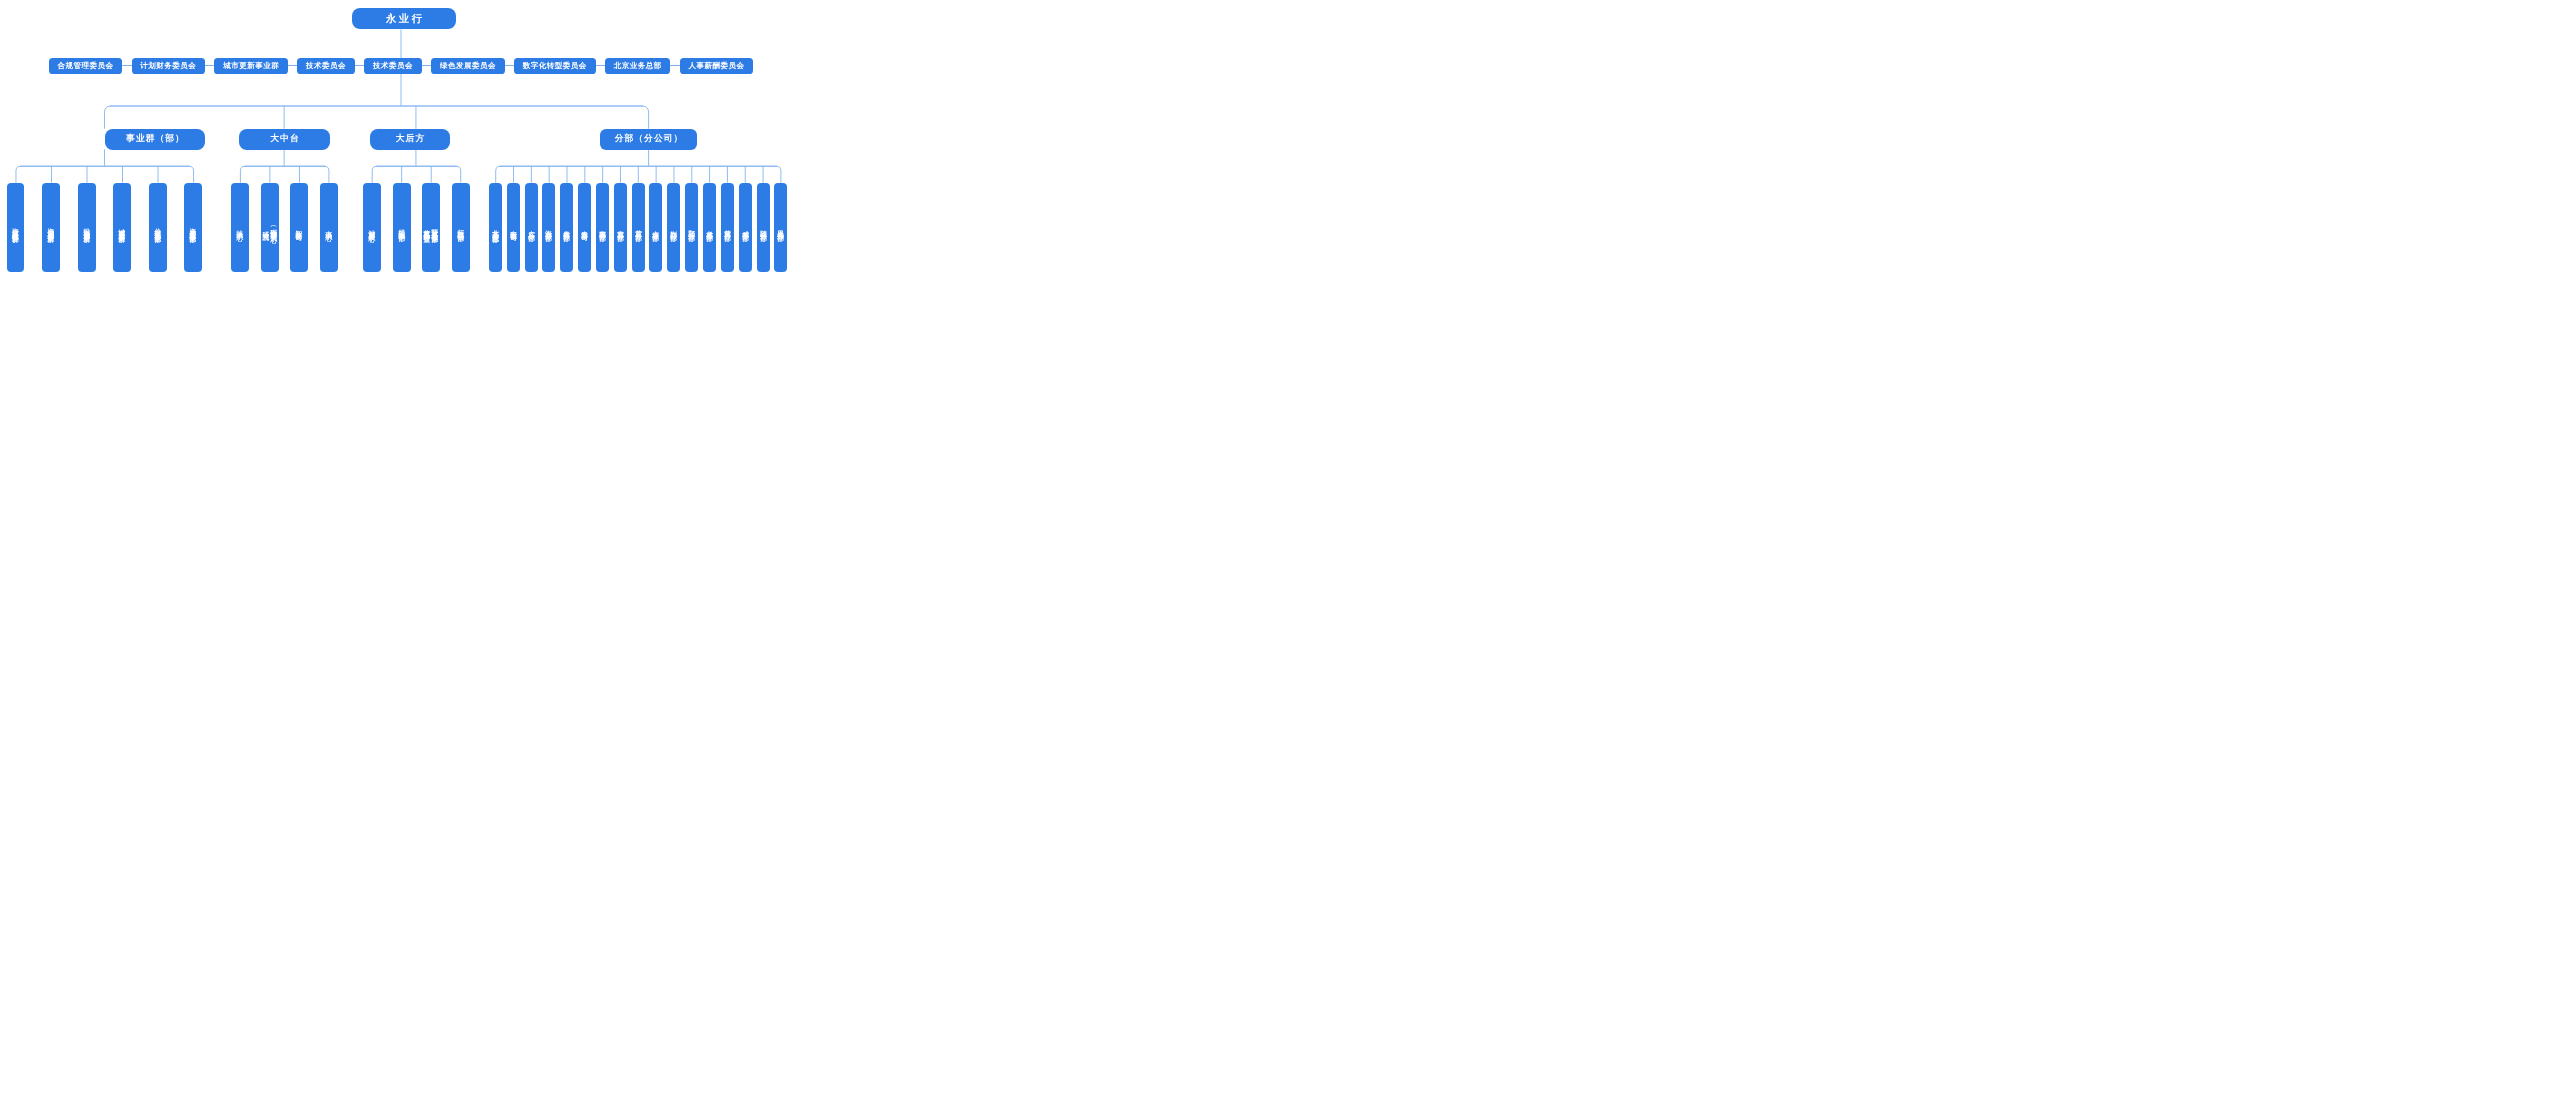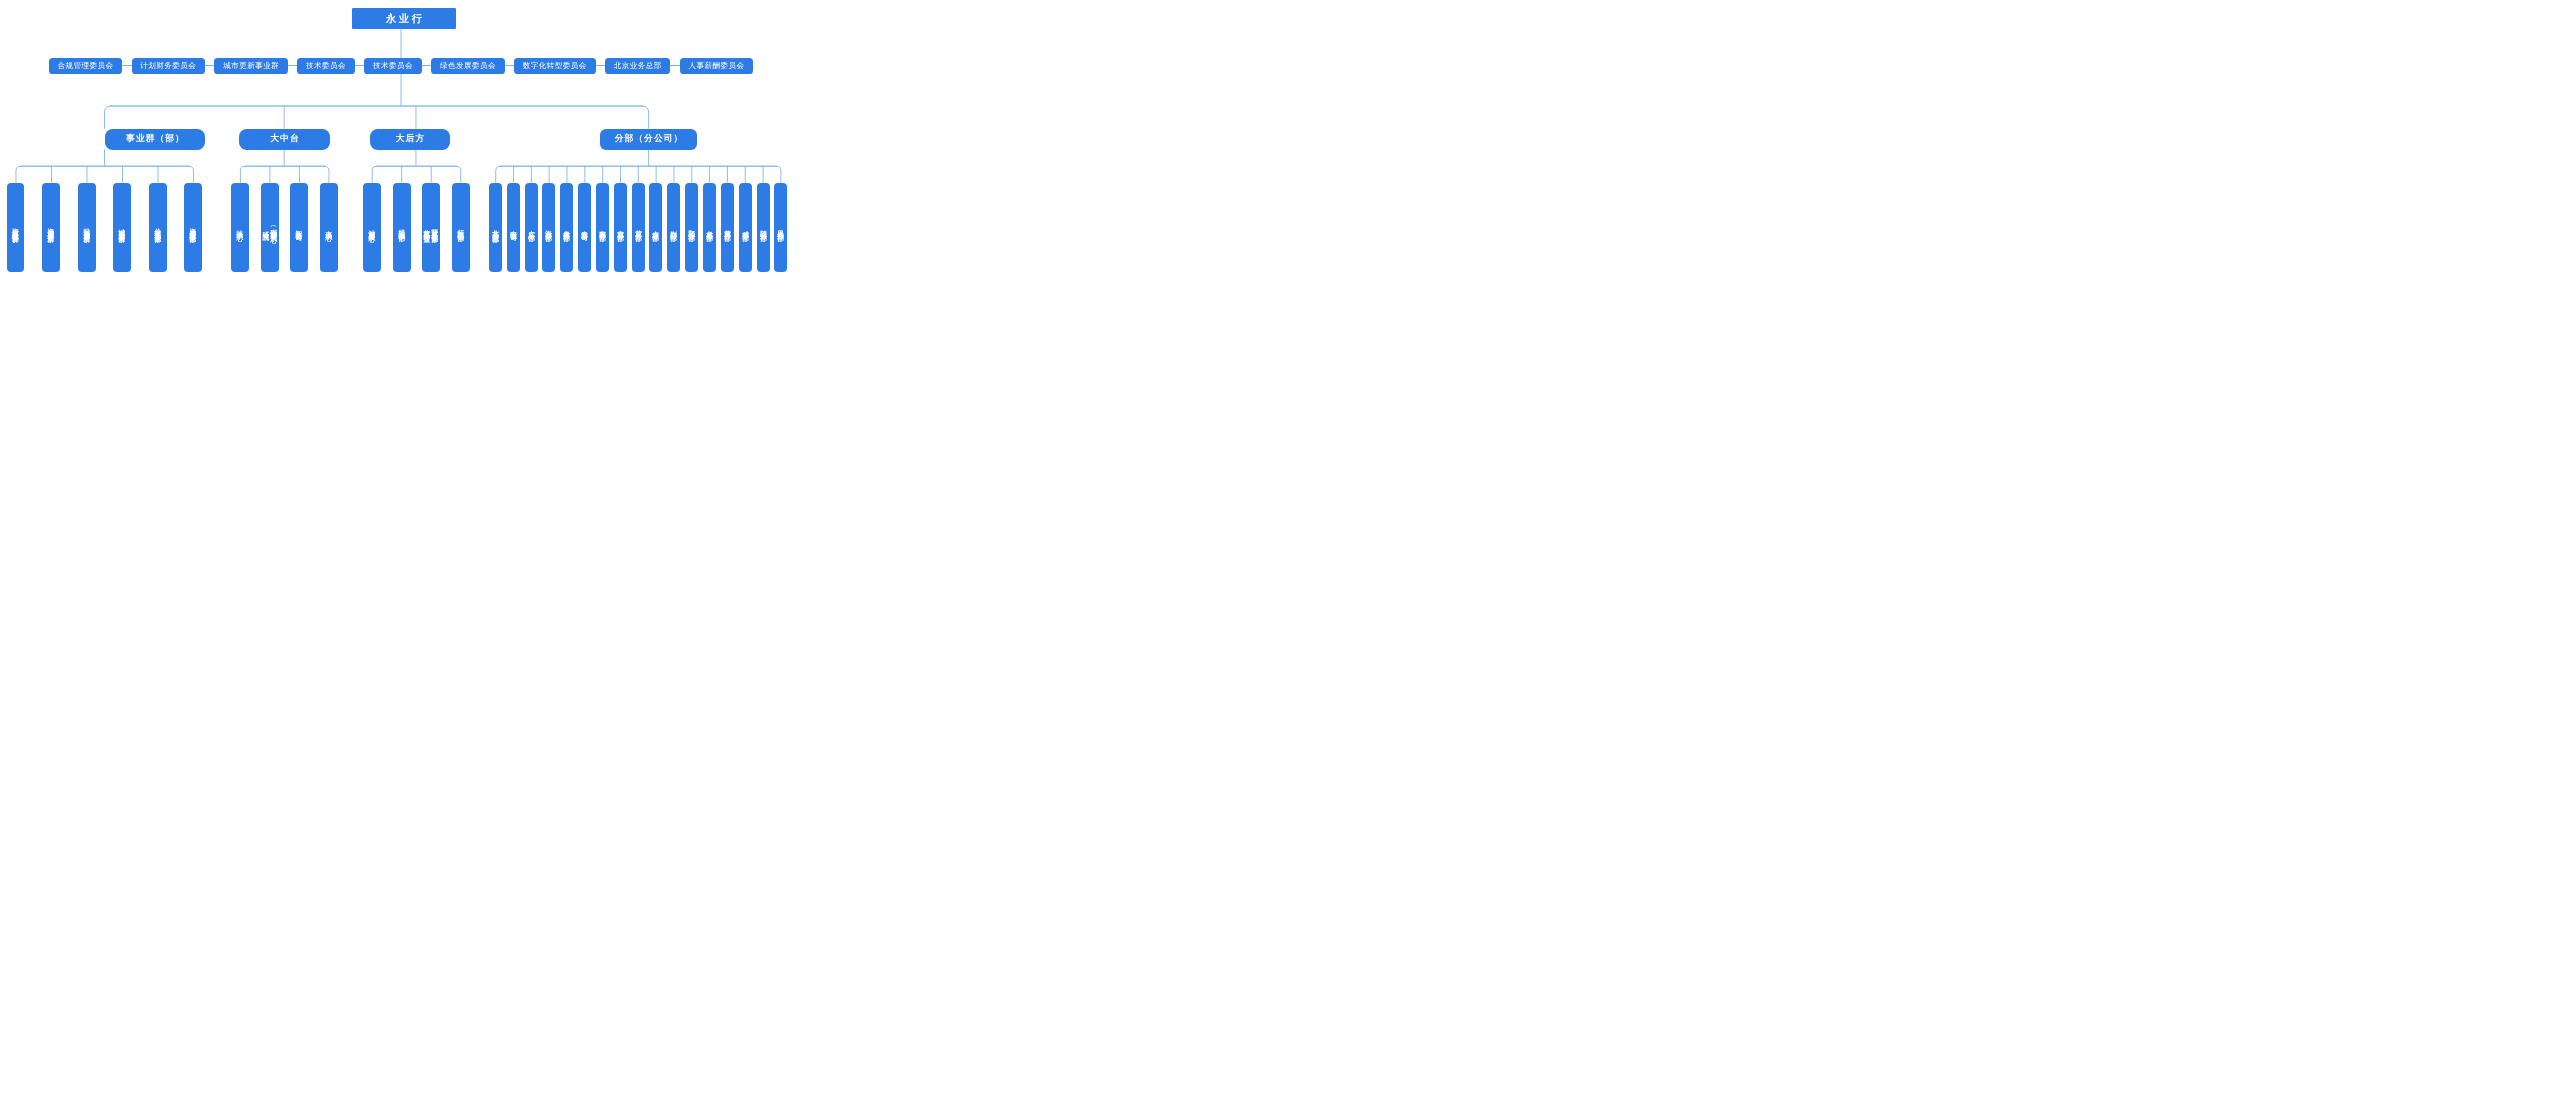--- a/index.html
+++ b/index.html
@@ -2,30 +2,30 @@
 <html style="--node-blue: #2D7BE5; --conn: #7FB2EF;font-size:8.2px"><head>
 <meta charset="utf-8">
 <style>
   html,body { margin:0; padding:0; background:#ffffff; }
   body { font-family:"Liberation Sans","DejaVu Sans",sans-serif; }
   #canvas { position:relative; width:802px; height:279px; background:#ffffff; overflow:hidden; }
   #connectors { position:absolute; left:0; top:0; width:802px; height:279px; z-index:0; }
   .node { background:var(--node-blue,#2D7BE5); color:#fff; font-weight:bold; z-index:1; box-sizing:border-box; }
   #root-node {
     position:absolute; left:352px; top:8.2px; width:104px; height:21px;
-    border-radius:1px; display:flex; align-items:center; justify-content:center;
+    border-radius:8px; display:flex; align-items:center; justify-content:center;
     font-size:10.3px; letter-spacing:2.6px; padding-left:2.6px;
   }
   #committee-row {
     position:absolute; left:0; right:0; top:58px; height:15.5px;
     display:flex; justify-content:center; align-items:center; z-index:1;
   }
   .committee {
     height:15.5px; line-height:15.5px; padding:0 8.8px; border-radius:3.6px;
-    font-size:7.5px; font-weight:normal; letter-spacing:0.5px; white-space:nowrap;
+    font-size:7.5px; font-weight:bold; letter-spacing:0.5px; white-space:nowrap;
     position:relative; z-index:1;
   }
   .chain-link { width:9.3px; height:1.3px; background:var(--conn,#7FB2EF); flex:0 0 auto; }
   .pill {
     position:absolute; top:129px; height:20.6px; border-radius:7.7px;
     display:flex; align-items:center; justify-content:center;
     font-size:8.8px; letter-spacing:1px; padding-left:1px;
   }
   .vchild {
     position:absolute; top:183px; height:89px; border-radius:4.1px;

